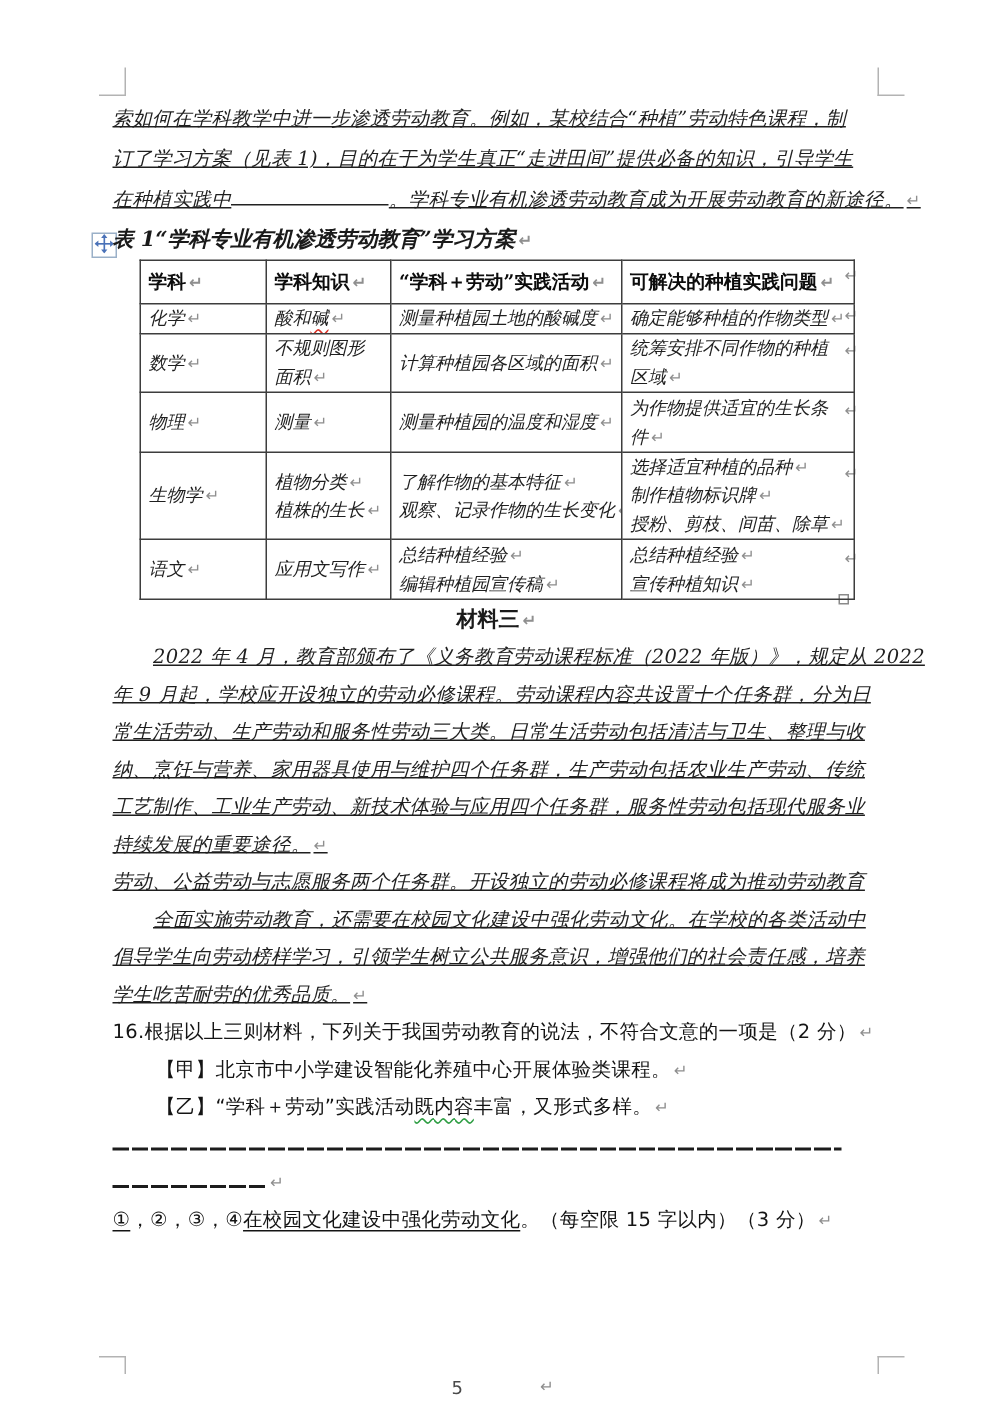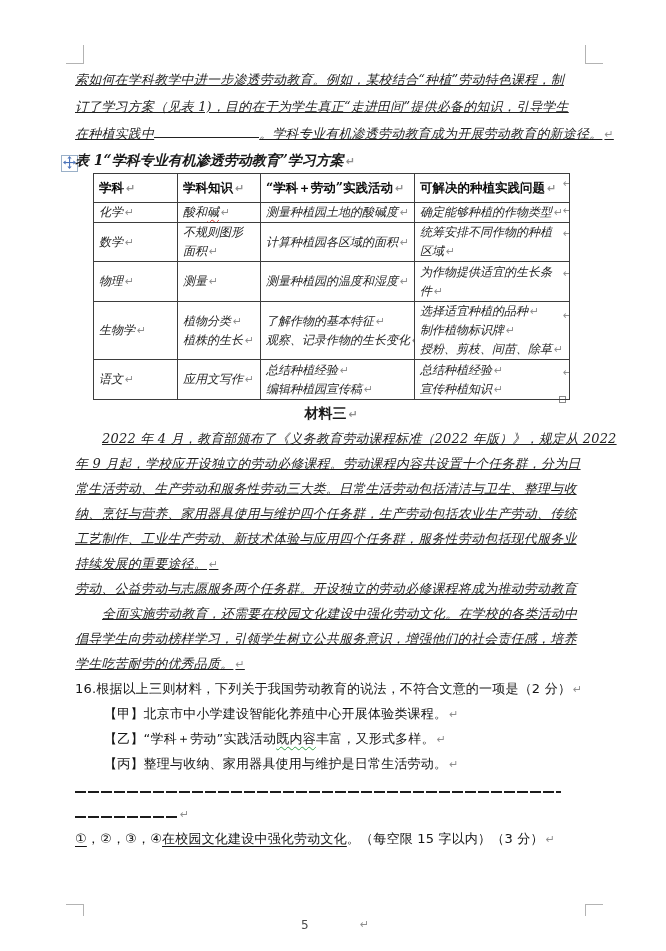--- a/index.html
+++ b/index.html
@@ -210,21 +210,20 @@
     <div class="l25 kai"><span>持续发展的重要途径。</span><span class="pmark">↵</span></div>
     <div class="l25 kai"><span>劳动、公益劳动与志愿服务两个任务群。开设独立的劳动必修课程将成为推动劳动教育</span></div>
 
     <div class="l25 kai ind"><span>全面实施劳动教育，还需要在校园文化建设中强化劳动文化。在学校的各类活动中</span></div>
     <div class="l25 kai"><span>倡导学生向劳动榜样学习，引领学生树立公共服务意识，增强他们的社会责任感，培养</span></div>
     <div class="l25 kai"><span>学生吃苦耐劳的优秀品质。</span><span class="pmark">↵</span></div>
 
     <div class="l25 song"><span>16.根据以上三则材料，下列关于我国劳动教育的说法，不符合文意的一项是（2 分）</span><span class="pmark">↵</span></div>
     <div class="l25 song opt"><span>【甲】北京市中小学建设智能化养殖中心开展体验类课程。</span><span class="pmark">↵</span></div>
     <div class="l25 song opt"><span>【乙】“学科＋劳动”实践活动</span><span class="sq-green">既内容</span><span>丰富，又形式多样。</span><span class="pmark">↵</span></div>
-    <div class="l25 song opt"><span>【丙】整理与收纳、家用器具使用与维护是日常生活劳动。</span><span class="pmark">↵</span></div>
 
     <div class="l25"><span class="dash full"></span></div>
     <div class="l25"><span class="dash short"></span><span class="pmark">↵</span></div>
 
     <div class="l25 song"><span class="ul">①</span><span>，②，③，④</span><span class="ul">在校园文化建设中强化劳动文化</span><span>。（每空限 15 字以内）（3 分）</span><span class="pmark">↵</span></div>
   </div>
 
   <div class="footer">
     <span class="page-num">5</span>
     <span class="pmark footer-mark">↵</span>

